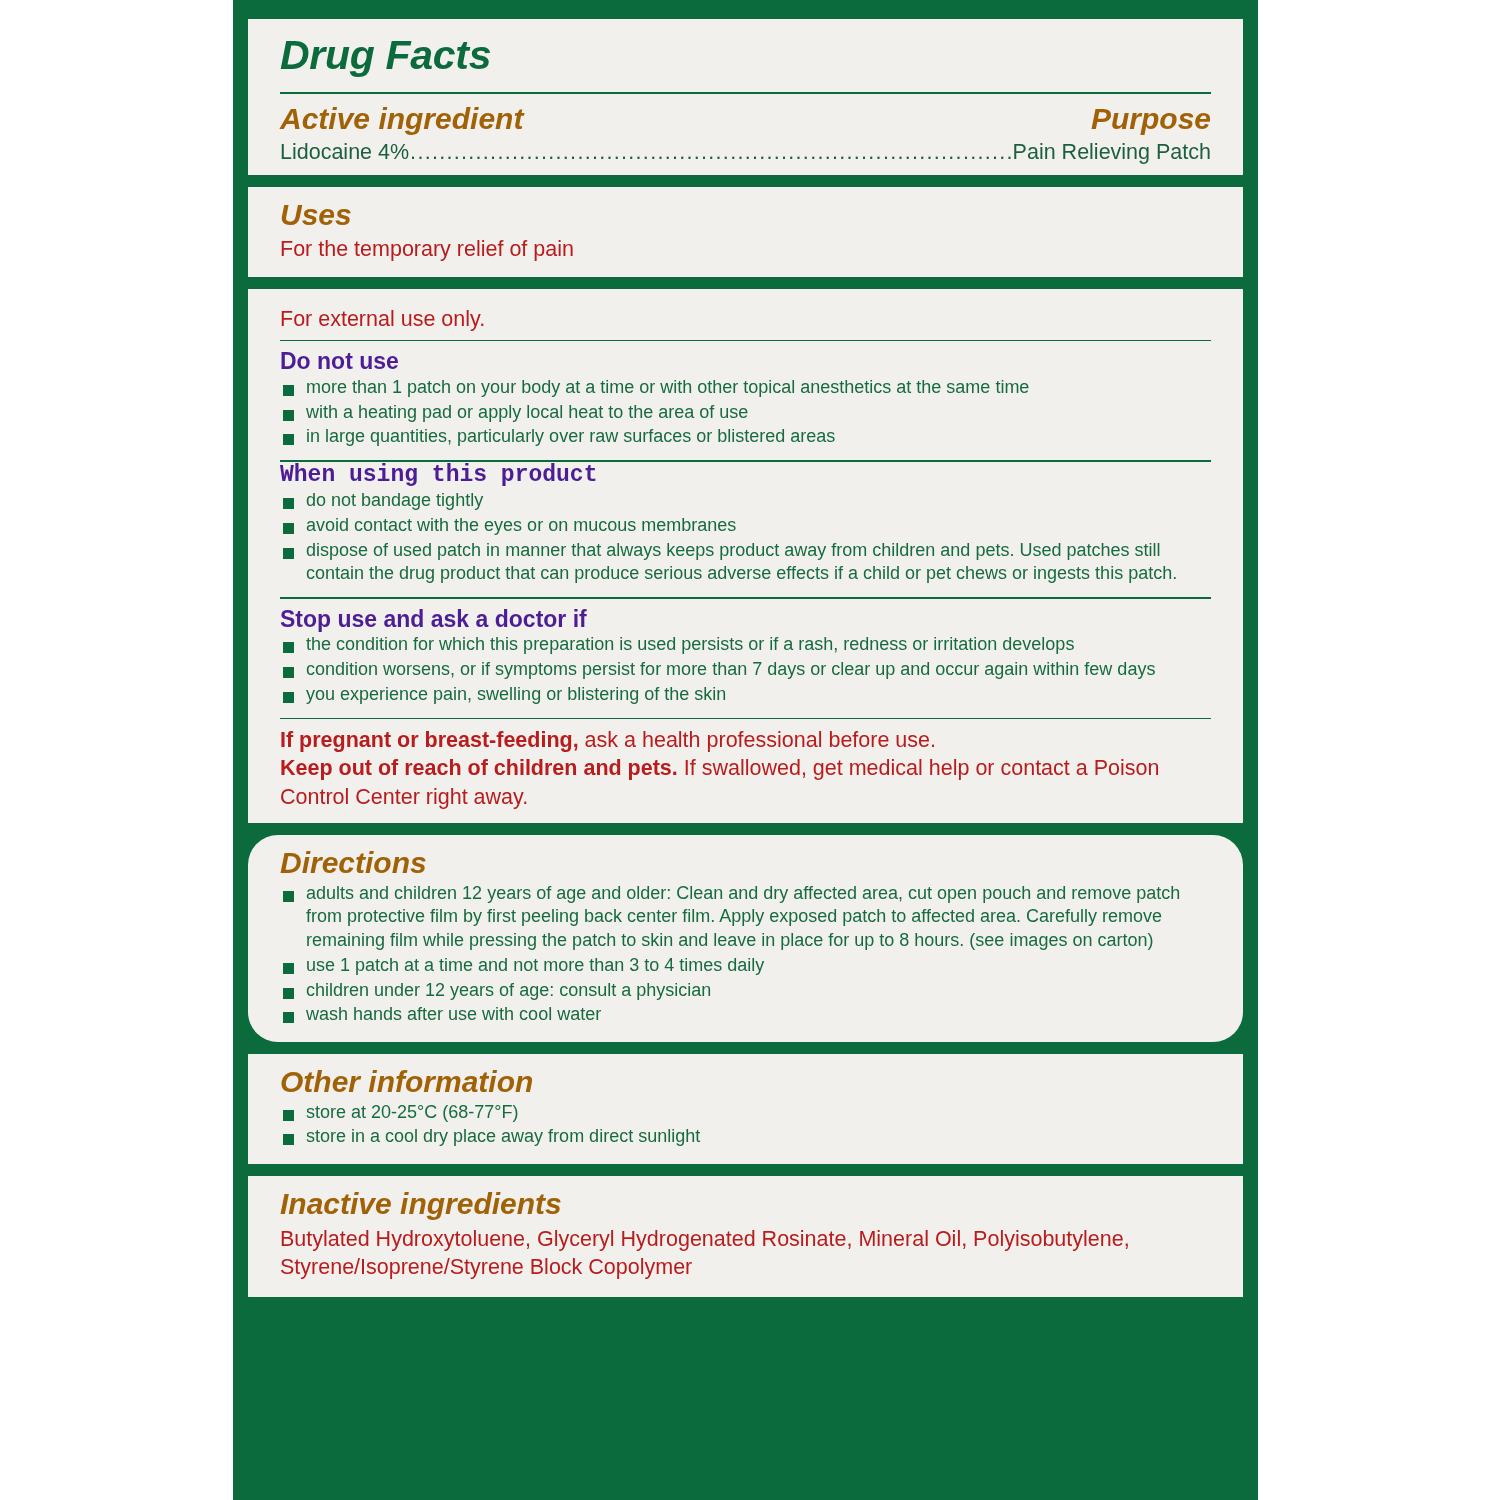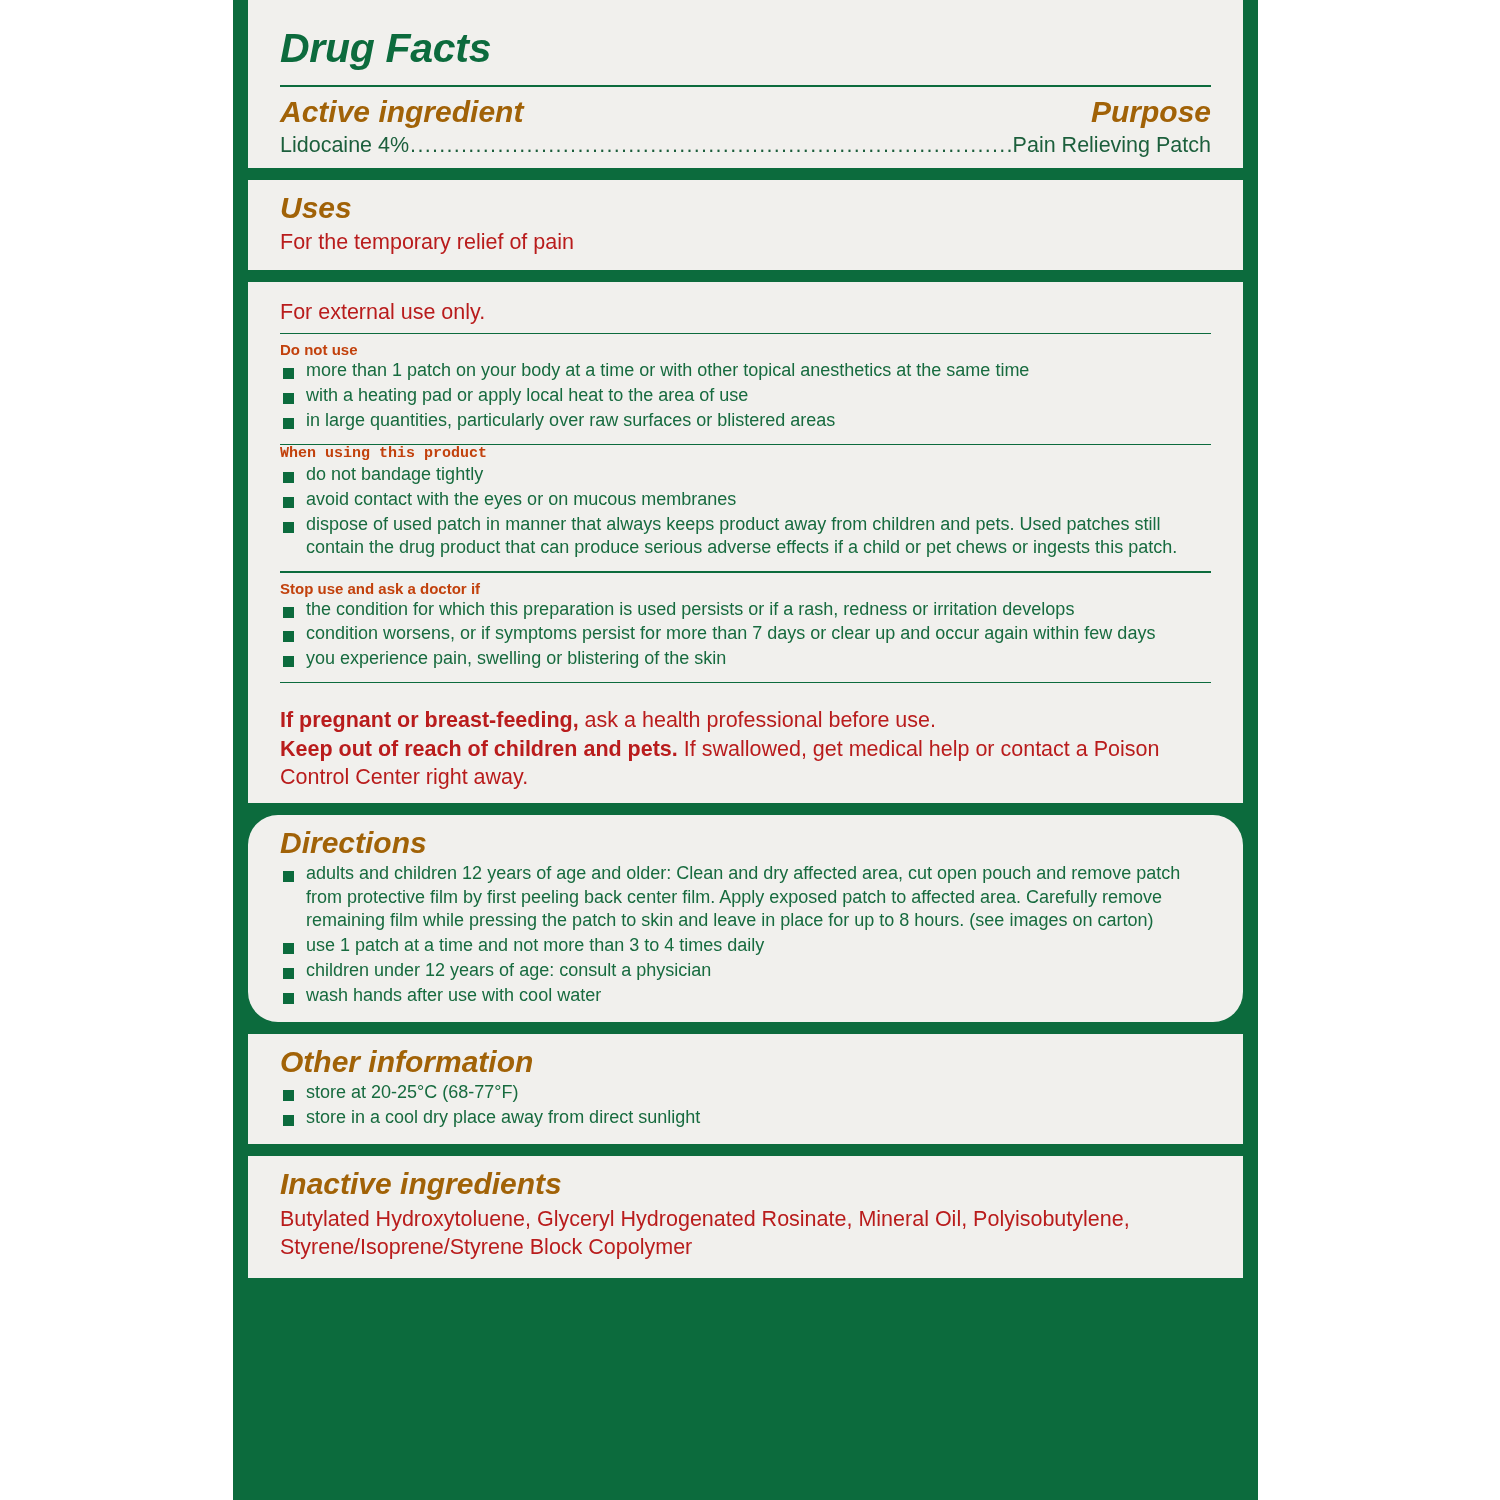--- a/index.html
+++ b/index.html
@@ -55,23 +55,23 @@
   }
   .head-lg {
     color: #a16207;
     font-weight: bold;
     font-style: italic;
     font-size: 30px;
     line-height: 1.05;
     white-space: nowrap;
   }
   .head-sub {
-    color: #c2410c;
-    font-weight: bold;
-    font-size: 15px;
+    color: #4c1d95;
+    font-weight: bold;
+    font-size: 23px;
     line-height: 1.2;
   }
   .body-txt {
     color: #b91c1c;
     font-size: 21.5px;
     line-height: 1.32;
   }
 
   .rule {
     height: 2px;
@@ -128,21 +128,21 @@
   }
   .b {
     font-weight: bold;
   }
 </style>
 </head>
 <body>
 
 <div id="label-root">
 
-  <div class="panel" style="padding-top:28px;padding-bottom:10px;">
+  <div class="panel" style="padding-top:16px;padding-bottom:10px;margin-top:19px;">
     <div class="title-xl">Drug Facts</div>
     <div class="rule" style="margin-top:16px;"></div>
     <div class="purpose-row" style="margin-top:9px;">
       <div class="head-lg">Active ingredient</div>
       <div class="head-lg">Purpose</div>
     </div>
     <div class="ai-row" style="margin-top:5px;">
       <span>Lidocaine 4%</span>
       <span class="ai-leader">..............................................................................................</span>
       <span>Pain Relieving Patch</span>
@@ -179,21 +179,21 @@
     <div class="rule thin" style="margin-top:11px;"></div>
 
     <div class="head-sub" style="margin-top:7px;">Stop use and ask a doctor if</div>
     <ul class="blist">
       <li>the condition for which this preparation is used persists or if a rash, redness or irritation develops</li>
       <li>condition worsens, or if symptoms persist for more than 7 days or clear up and occur again within few days</li>
       <li>you experience pain, swelling or blistering of the skin</li>
     </ul>
     <div class="rule thin" style="margin-top:11px;"></div>
 
-    <div class="body-txt" style="margin-top:23px;">
+    <div class="body-txt" style="margin-top:7px;">
       <span class="b">If pregnant or breast-feeding,</span><span> ask a health professional before use.</span>
     </div>
     <div class="body-txt">
       <span class="b">Keep out of reach of children and pets.</span><span> If swallowed, get medical help or contact a Poison Control Center right away.</span>
     </div>
   </div>
 
   <div class="gap"></div>
 
   <div class="panel" style="padding-top:12px;padding-bottom:14px;border-radius:30px;">

